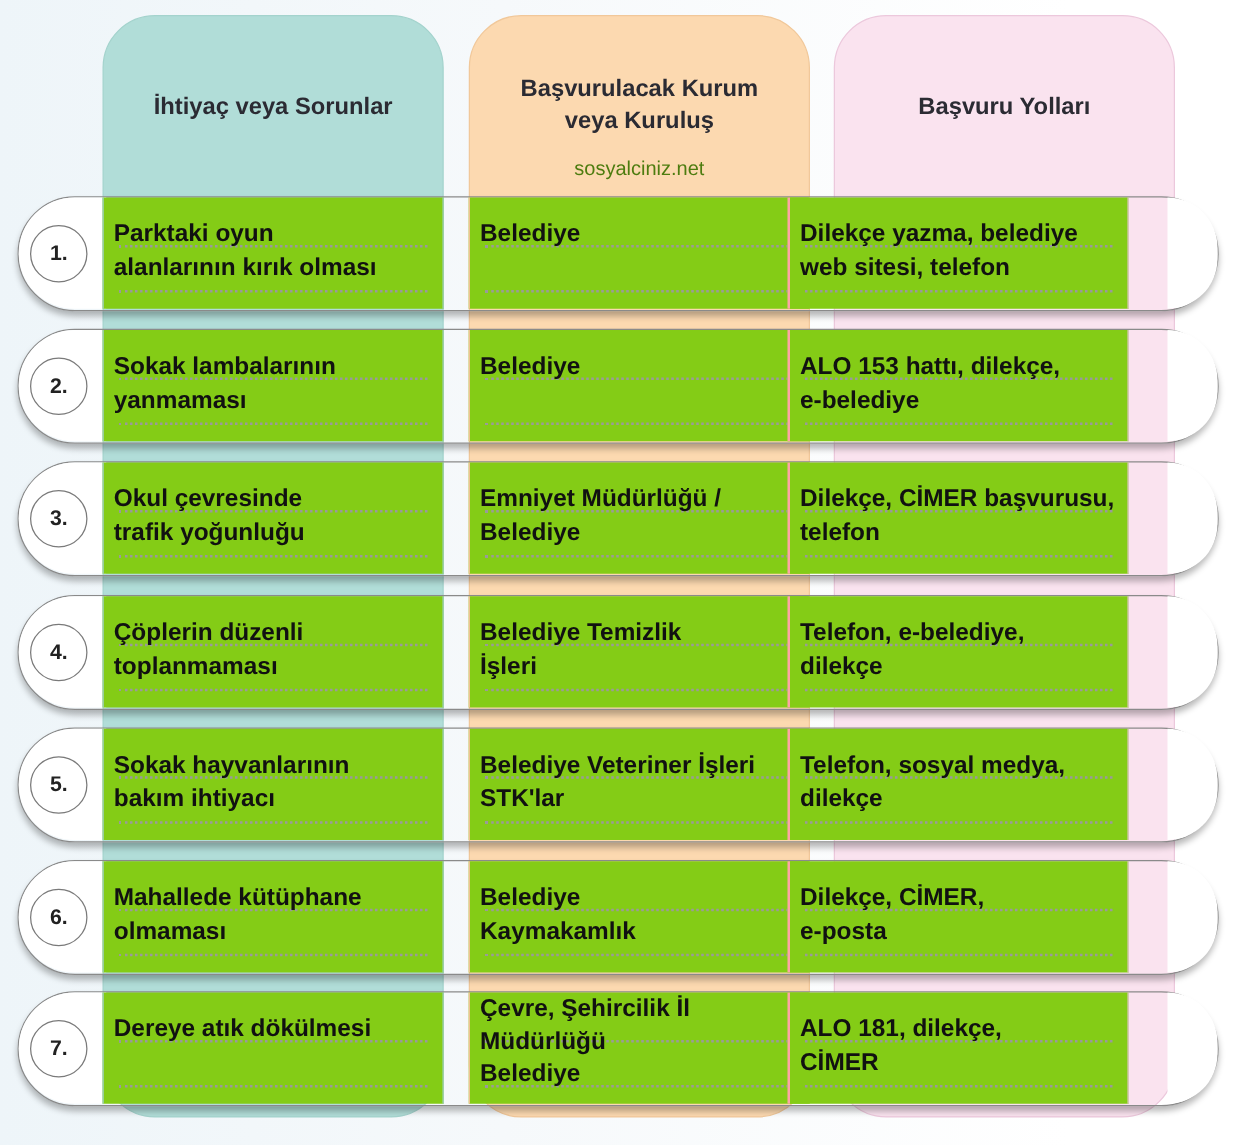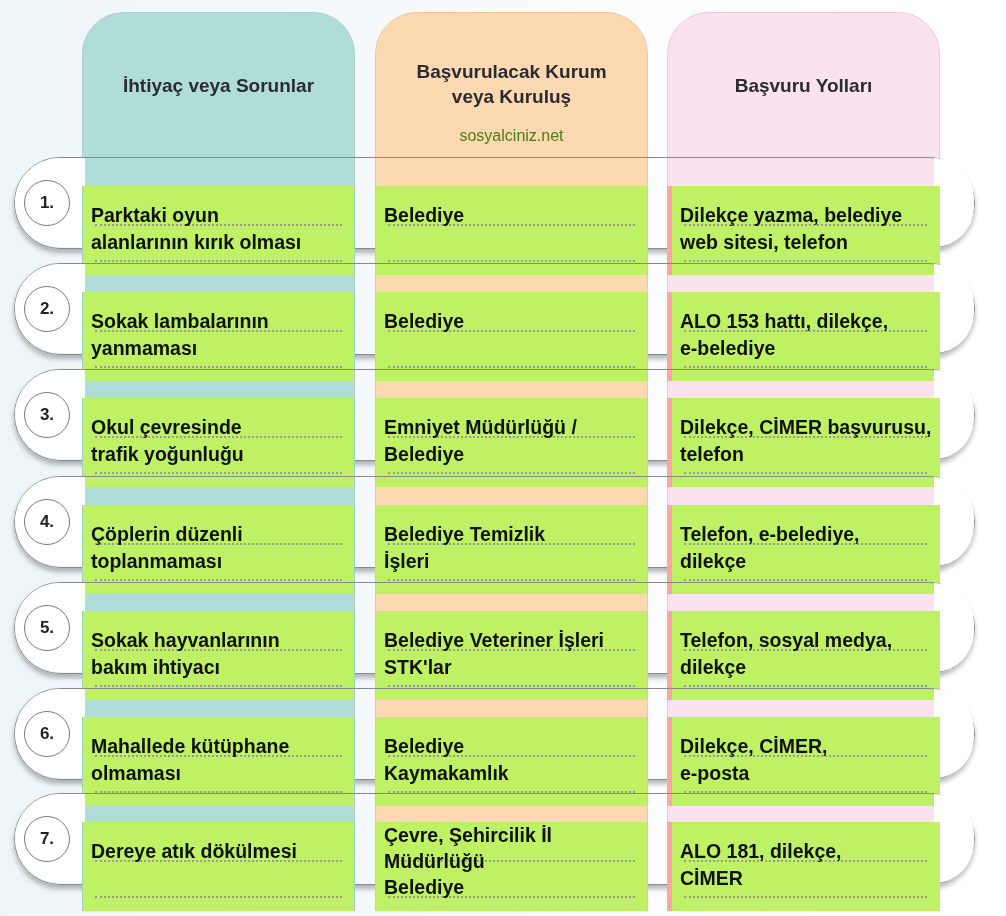--- a/index.html
+++ b/index.html
@@ -34,25 +34,25 @@
       box-shadow: 0 4px 5px rgba(0,0,0,0.28);
     }
     .num-circle {
       position:absolute; left:9px; top:22px; width:46px; height:46px;
       border:1.5px solid #7a7a7a; border-radius:50%; background:#fff;
       display:flex; align-items:center; justify-content:center;
       font-weight:bold; font-size:17px; color:#222; box-sizing:border-box;
     }
     .cell {
       position:absolute; top:0; height:89px; width:273px;
-      background:#bef264; box-sizing:border-box;margin-top:28px;
+      background:#84cc16; box-sizing:border-box;
     }
     .cell.c1 { left:67px; border-left:1px solid #9fcfc9; border-right:1px solid #9fcfc9; }
     .cell.c2 { left:360px; border-left:1px solid #f0c293; border-right:1px solid #f0c293;padding-left:15px; }
-    .cell.c3 { left:652px; border-left:5px solid #fca5a5; border-right:1px solid #e8c4d7; }
+    .cell.c3 { left:615px; border-left:2px solid #fca5a5; border-right:1px solid #e8c4d7; }
     .row-left-fill {
       position:absolute; left:0; top:0; width:70px; height:89px;
       background:#fff; border-radius:46px 0 0 46px;
     }
     .row-right-fill {
       position:absolute; right:0; top:0; width:40px; height:89px;
       background:#fff; border-radius:0 46px 46px 0;
     }
     .dots {
       position:absolute; left:12px; right:12px; height:0;

